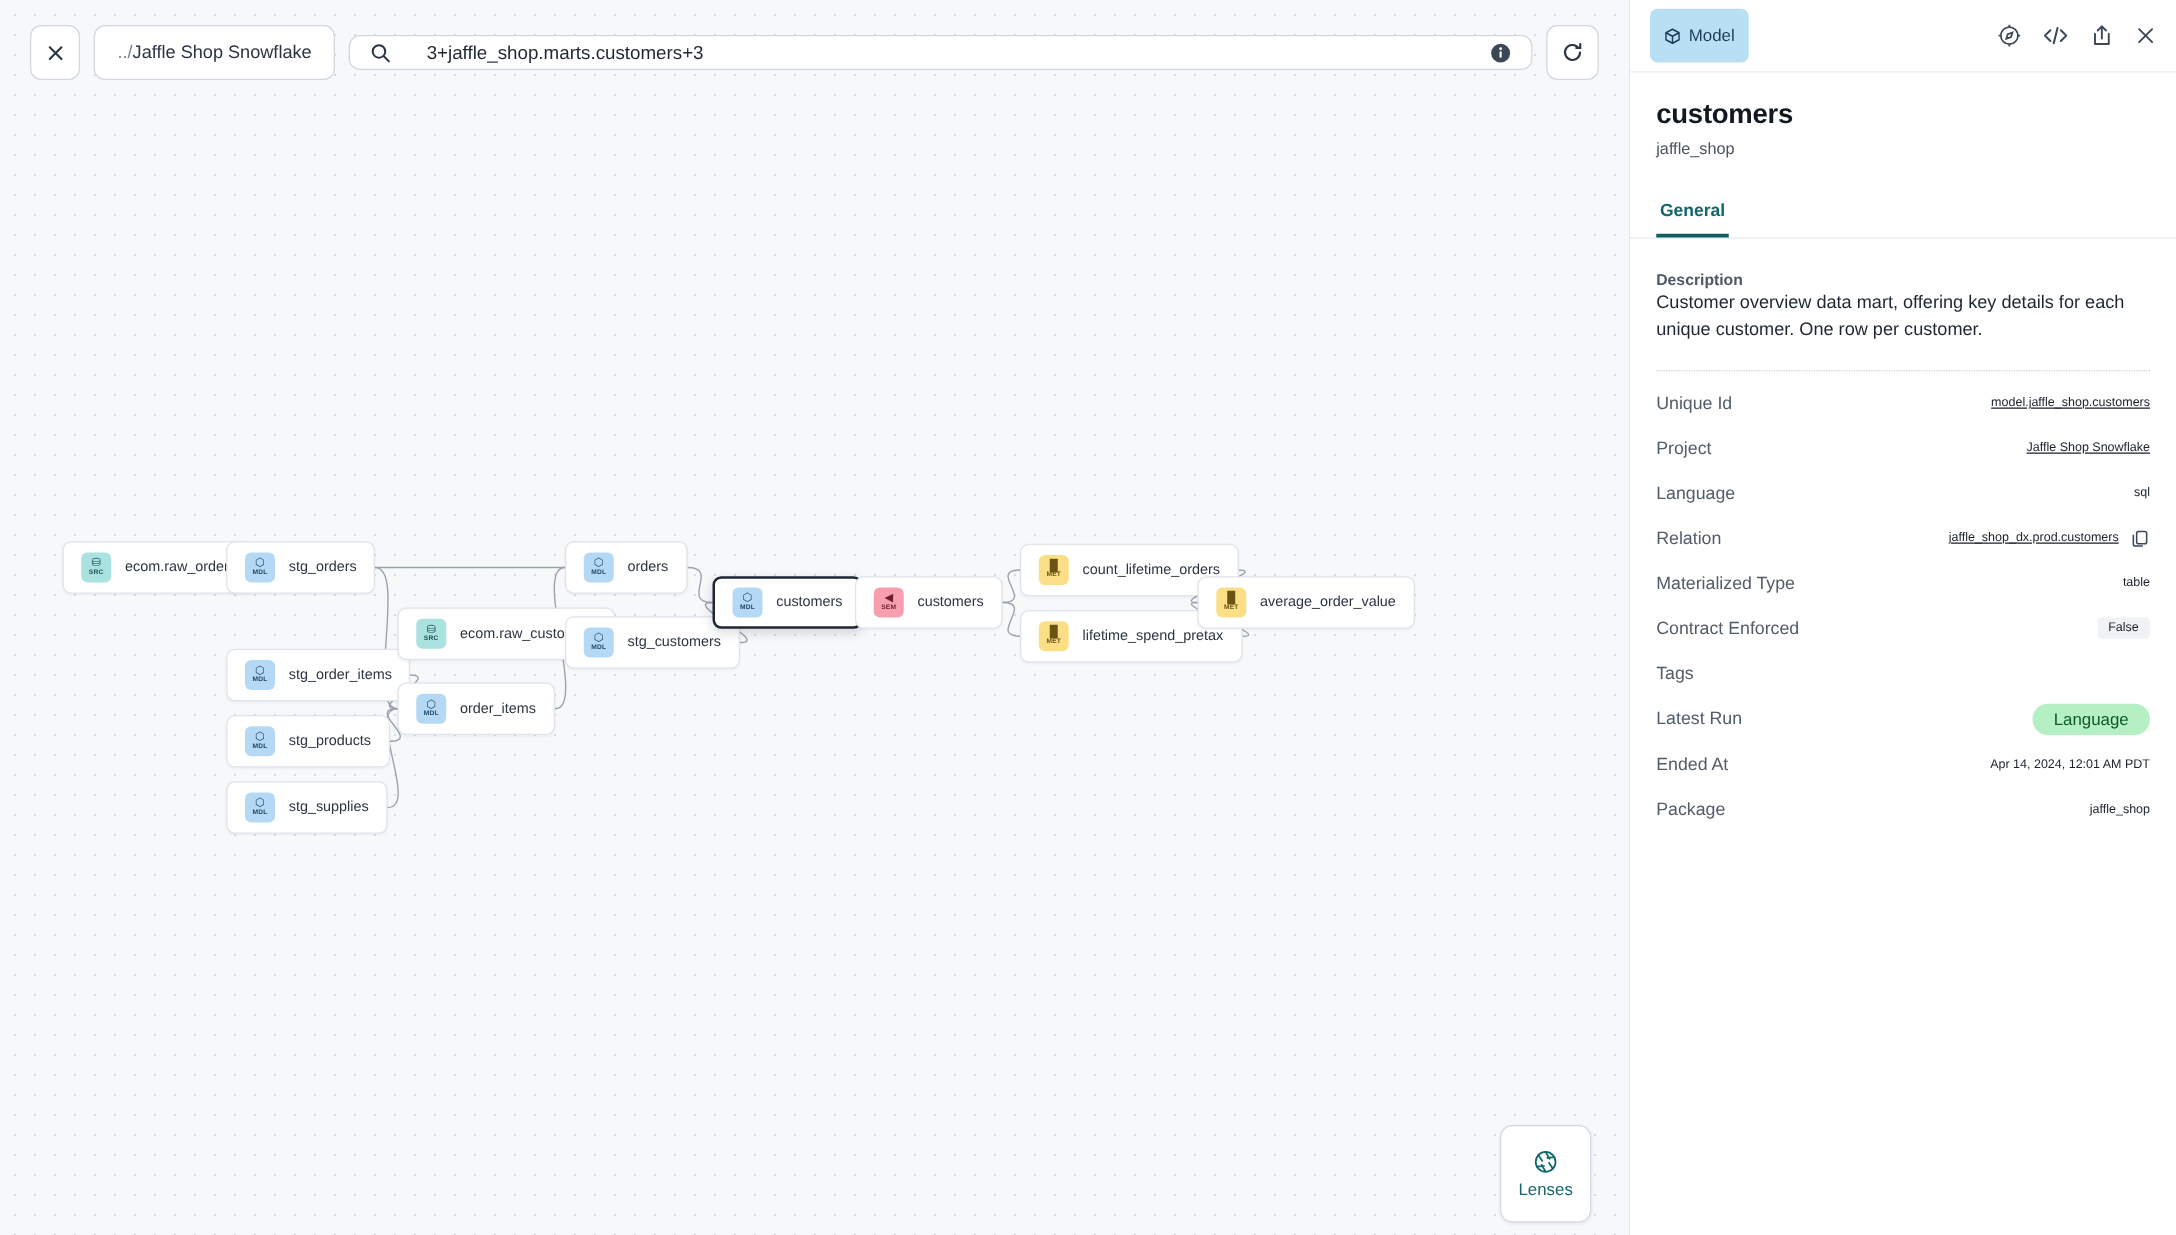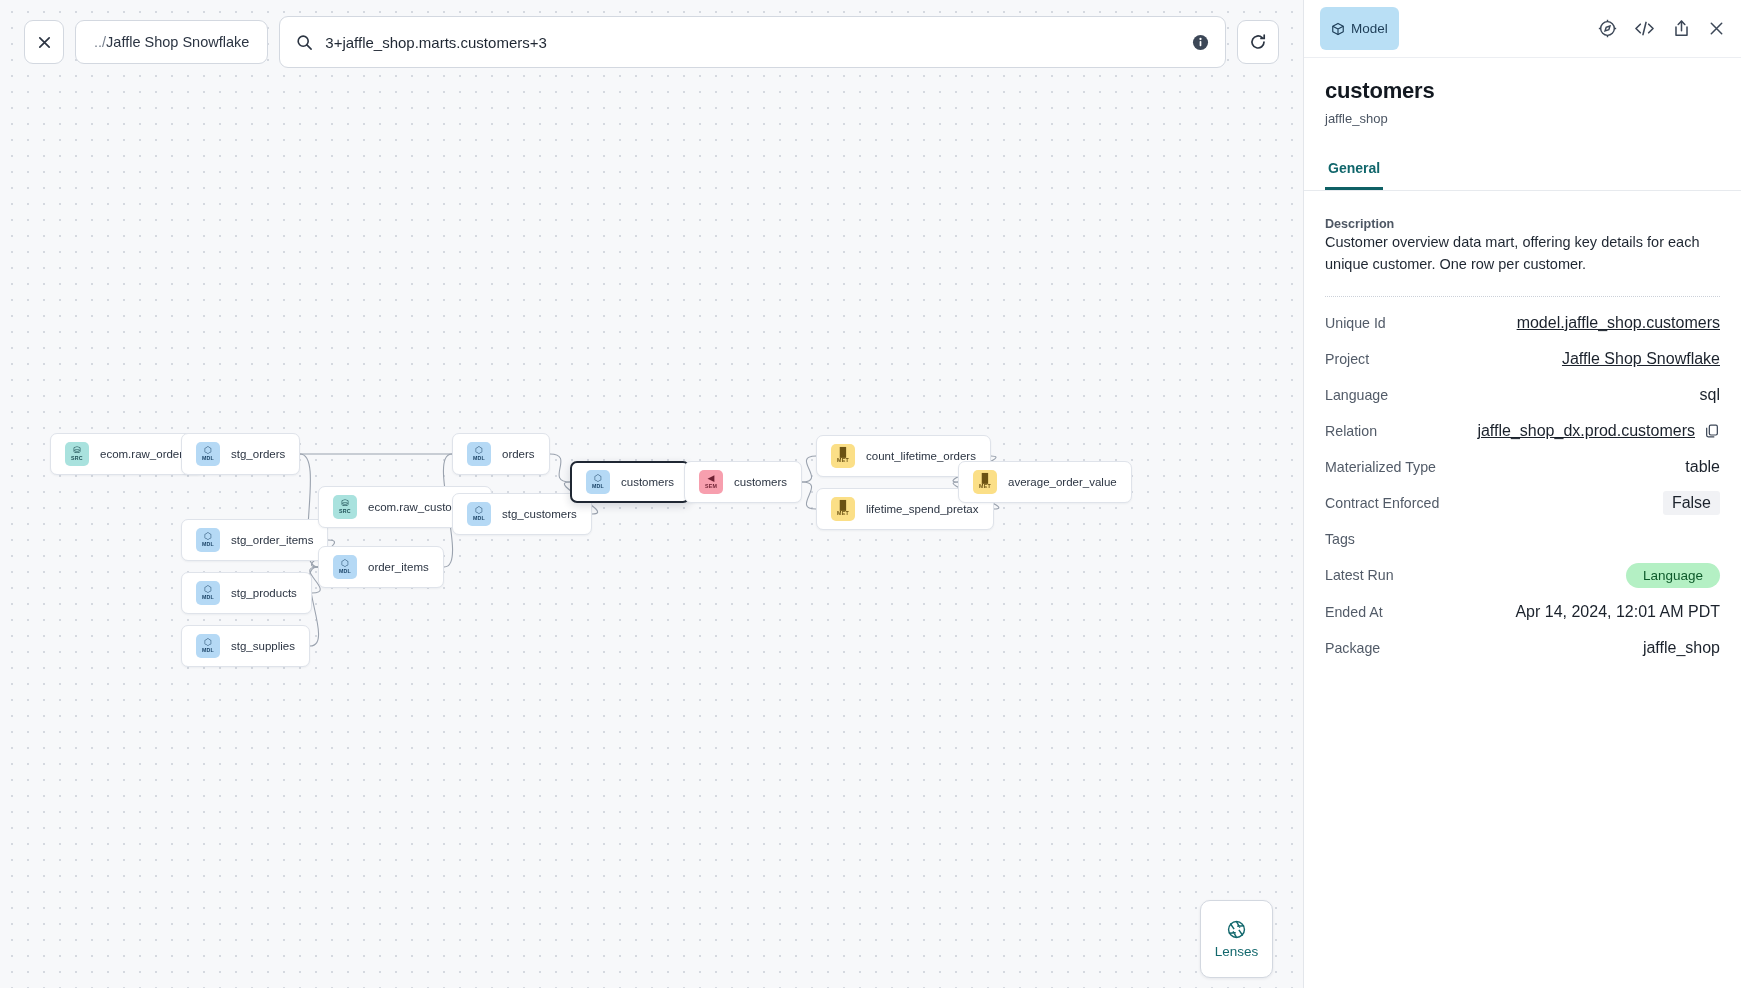--- a/index.html
+++ b/index.html
@@ -27,21 +27,21 @@
     height: 44px; display: flex; align-items: center; justify-content: center;
     color: #2b3442; cursor: pointer;
   }
   .tb-close { width: 40px; }
   .tb-crumb {
     padding: 0 18px; font-size: 14.5px; color: #2b3442; white-space: nowrap;
   }
   .tb-crumb .dots { color: #77808e; }
   .tb-search {
     flex: 1; background: #ffffff; border: 1px solid #d3d8e0; border-radius: 9px;
-    height: 52px; display: flex; align-items: center; padding: 0 16px; gap: 12px;
+    height: 28px; display: flex; align-items: center; padding: 0 16px; gap: 28px;
     position: relative;
   }
   .tb-search .val {
     font-size: 15px; color: #1f2733; flex: 1; border: 0; outline: 0;
     background: transparent; font-family: inherit;
   }
   .tb-refresh { width: 42px; }
   .icon { display: inline-flex; align-items: center; justify-content: center; }
 
   
@@ -108,21 +108,21 @@
   .tab.active { color: #10666b; font-weight: 600; border-bottom: 3px solid #0f6065; }
   .panel-body { padding: 26px 21px 0 21px; overflow-y: auto; flex: 1; }
   .sec-label { font-size: 12.6px; font-weight: 600; color: #4e5764; }
   .desc { font-size: 14.5px; color: #1e2631; line-height: 1.55; }
   .divider { border-top: 1px dotted #ccd1d9; margin: 20px 0 8px; }
   .row {
     display: flex; align-items: center; justify-content: space-between;
     min-height: 36px; padding: 6px 0; gap: 8px;
   }
   .row .k { font-size: 14.2px; color: #525b68; white-space: nowrap; }
-  .row .v { font-size: 16px; color: #1b222c; text-align: right; }
+  .row .v { font-size: 10px; color: #1b222c; text-align: right; }
   .link { color: #10666b; text-decoration: underline; cursor: pointer; }
   .v-chip { background: #f1f2f5; padding: 3px 9px; border-radius: 3px; }
   .v-success {
     background: #b4f0c4; color: #0d5a2a; border-radius: 13px;
     padding: 5px 17px; font-size: 13.5px; display: inline-block; cursor: pointer;
   }
   .copy-wrap { display: inline-flex; align-items: center; gap: 9px; }
 </style>
 </head>
 <body>

